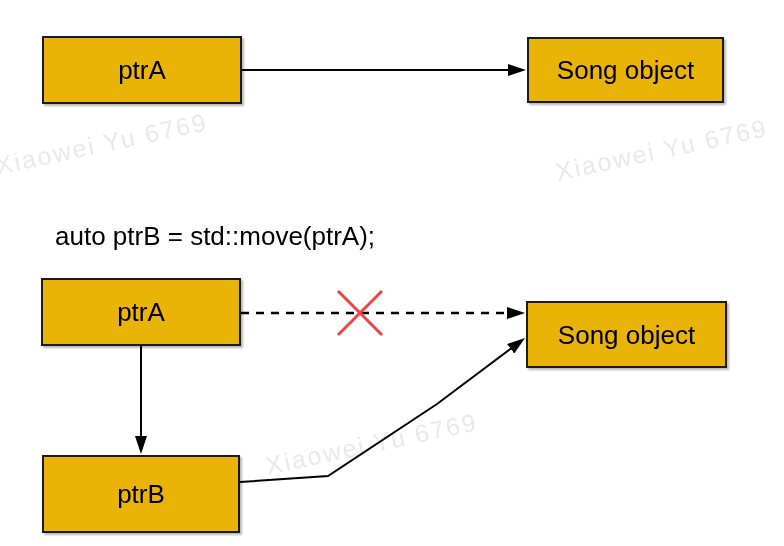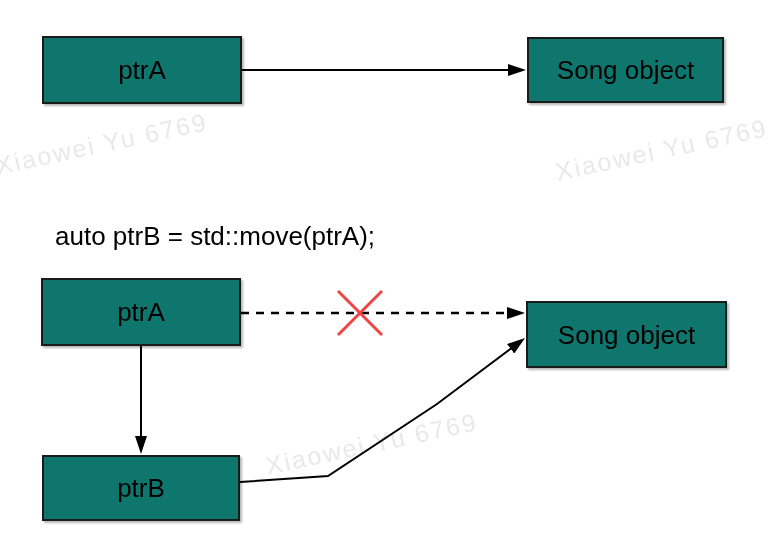--- a/index.html
+++ b/index.html
@@ -8,35 +8,35 @@
     width: 784px;
     height: 546px;
     background: #ffffff;
     overflow: hidden;
     font-family: "Liberation Sans", sans-serif;
     color: #000;
   }
   .box {
     position: absolute;
     box-sizing: border-box;
-    background: #0f766e;
+    background: #eab308;
     border: 2px solid #1a1a1a;
     box-shadow: 2px 2px 2px rgba(0,0,0,0.28);
     display: flex;
     align-items: center;
     justify-content: center;
     font-size: 26px;
     line-height: 1;
     color: #000;
   }
   #box-ptra-top  { left: 42px;  top: 36px;  width: 200px; height: 68px; }
   #box-song-top  { left: 527px; top: 37px;  width: 197px; height: 66px; }
   #box-ptra-bot  { left: 41px;  top: 278px; width: 200px; height: 68px; }
   #box-song-bot  { left: 526px; top: 301px; width: 201px; height: 67px; }
-  #box-ptrb      { left: 42px;  top: 455px; width: 198px; height: 66px; }
+  #box-ptrb      { left: 42px;  top: 455px; width: 198px; height: 78px; }
 
   .plain-text {
     position: absolute;
     font-size: 26px;
     line-height: 30px;
     white-space: nowrap;
     text-align: right;
   }
   #code-line { left: 55px; top: 221px; }
   #move-label { left: 162px; top: 375px; }

